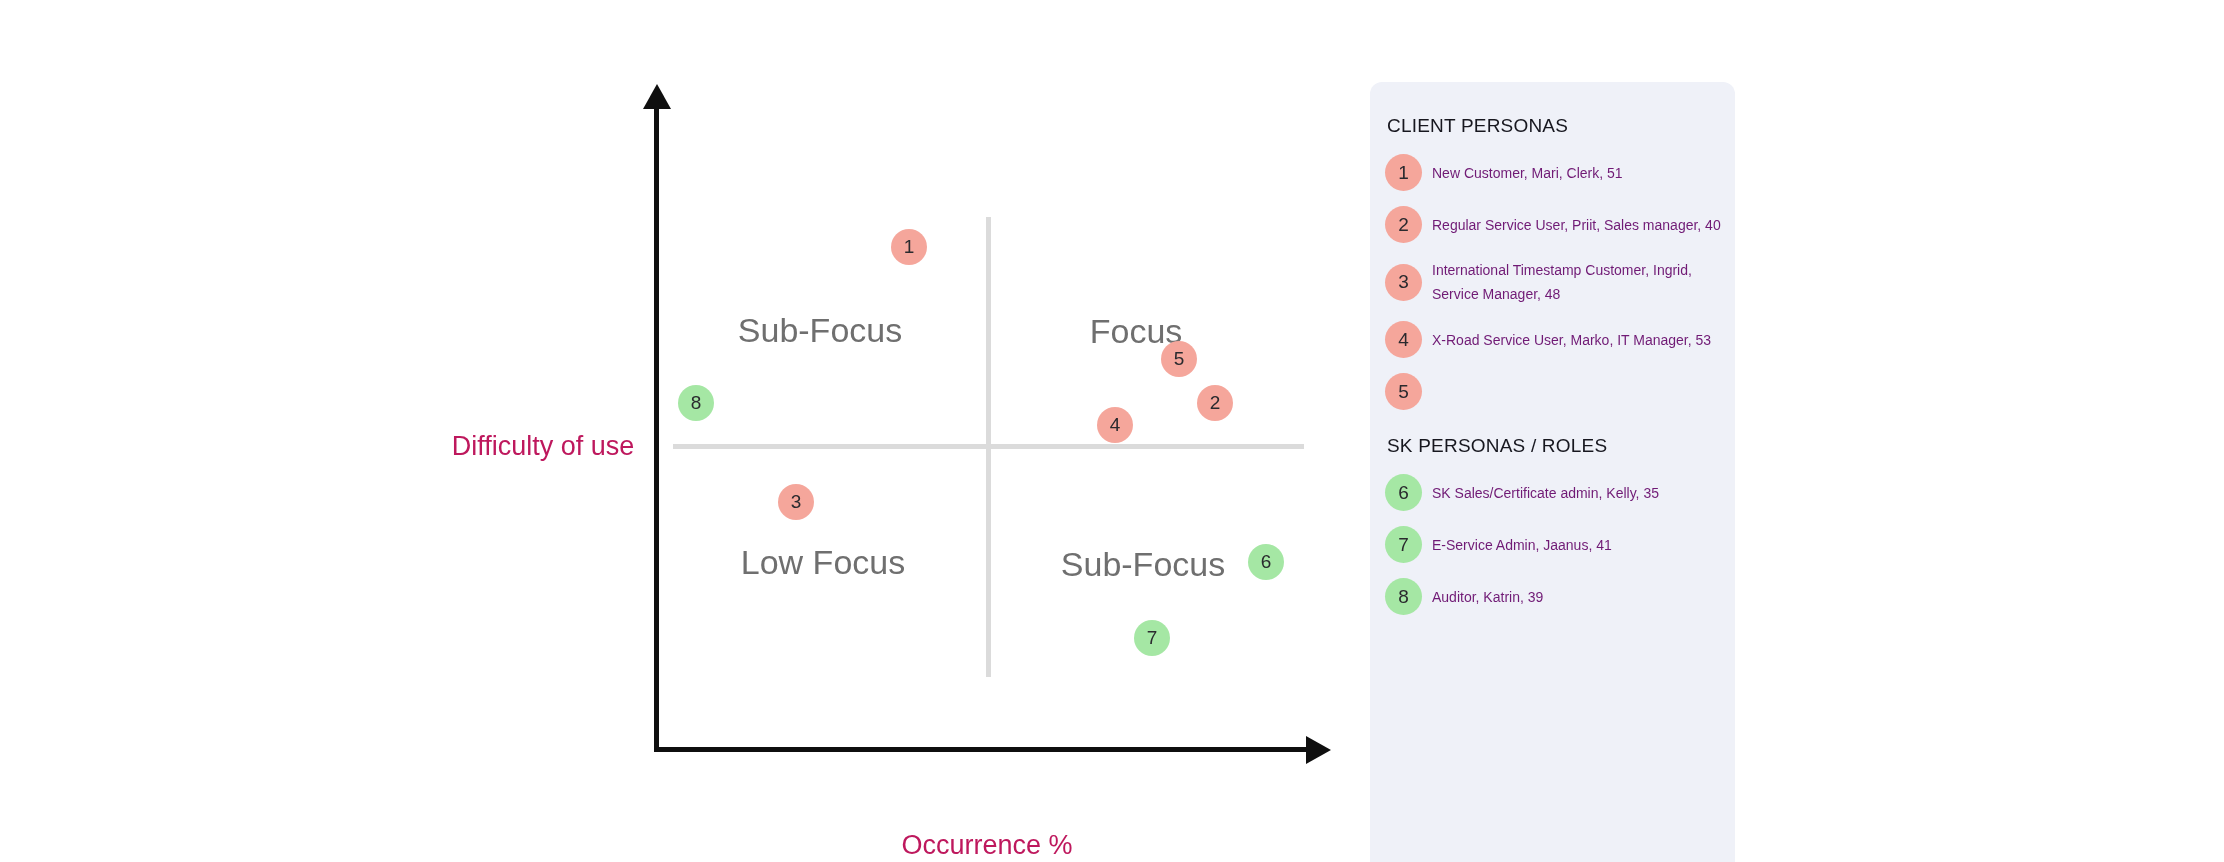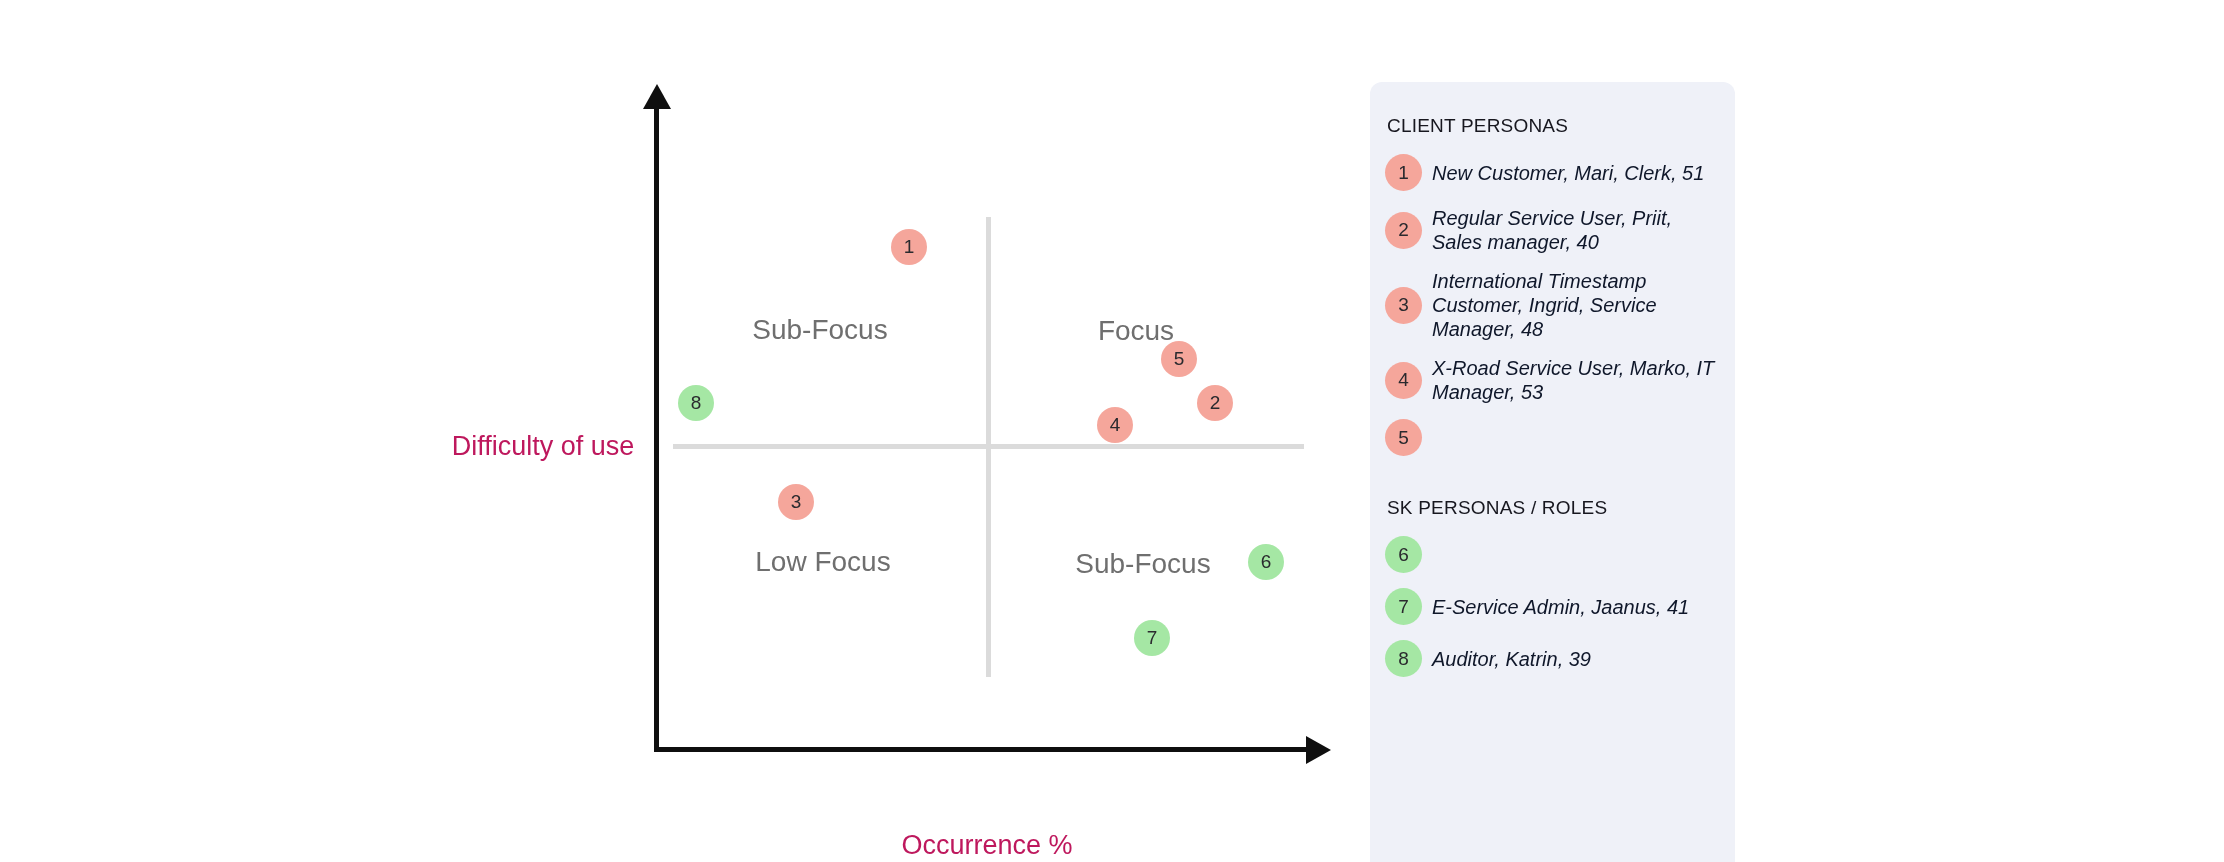--- a/index.html
+++ b/index.html
@@ -25,47 +25,47 @@
   .midline { position:absolute; background:#dbdbdb; }
   .midline-h { left:673px; top:444px; width:631px; height:5px; }
   .midline-v { left:986px; top:217px; width:5px; height:460px; }
   
   .axis-label {
     position:absolute; transform:translate(-50%,-50%);
     color:#be185d; font-size:27px; font-weight:500; white-space:nowrap;
   }
   .quadrant-label {
     position:absolute; transform:translate(-50%,-50%);
-    color:#6f6f6f; font-size:28px; white-space:nowrap;
+    color:#6f6f6f; font-size:34px; white-space:nowrap;
   }
   
   .point {
     position:absolute; width:36px; height:36px; border-radius:50%;
     transform:translate(-50%,-50%);
     display:flex; align-items:center; justify-content:center;
     font-size:19px; color:#2a2a2e;
   }
   
   .legend {
     position:absolute; left:1370px; top:82px; width:365px; height:838px;
     background:#eff1f8; border-radius:12px; box-sizing:border-box;
     padding:32px 12px 0 15px;
   }
-  .legend-section + .legend-section { margin-top:40px; }
+  .legend-section + .legend-section { margin-top:24px; }
   .legend-title {
     margin:0 0 16px 2px; font-size:19px; font-weight:500;
     color:#17171f; letter-spacing:0.2px; line-height:24px;
   }
   .legend-item { display:flex; align-items:center; gap:10px; margin-bottom:15px; }
   .badge {
     flex:0 0 37px; width:37px; height:37px; border-radius:50%;
     display:flex; align-items:center; justify-content:center;
     font-size:19px; color:#2a2a2e;
   }
-  .legend-item-text { font-size:20px; line-height:24px; color:#0f172a;font-style:italic; }
+  .legend-item-text { font-size:14px; line-height:24px; color:#701a75; }
 </style>
 </head>
 <body>
 
 <div class="canvas">
 
   <div class="chart">
 
     <div class="axis-line y-axis"></div>
     <div class="arrow-up"></div>
@@ -121,20 +121,21 @@
             <div class="legend-item">
     <span class="badge" style="background: rgb(245, 166, 155);">5</span>
   </div>
           </div>
   </section>
         <section class="legend-section">
     <h3 class="legend-title">SK PERSONAS / ROLES</h3>
     <div class="legend-items">
             <div class="legend-item">
     <span class="badge" style="background: rgb(165, 231, 164);">6</span>
+    <span class="legend-item-text">SK Sales/Certificate admin, Kelly, 35</span>
   </div>
             <div class="legend-item">
     <span class="badge" style="background: rgb(165, 231, 164);">7</span>
     <span class="legend-item-text">E-Service Admin, Jaanus, 41</span>
   </div>
             <div class="legend-item">
     <span class="badge" style="background: rgb(165, 231, 164);">8</span>
     <span class="legend-item-text">Auditor, Katrin, 39</span>
   </div>
           </div>

